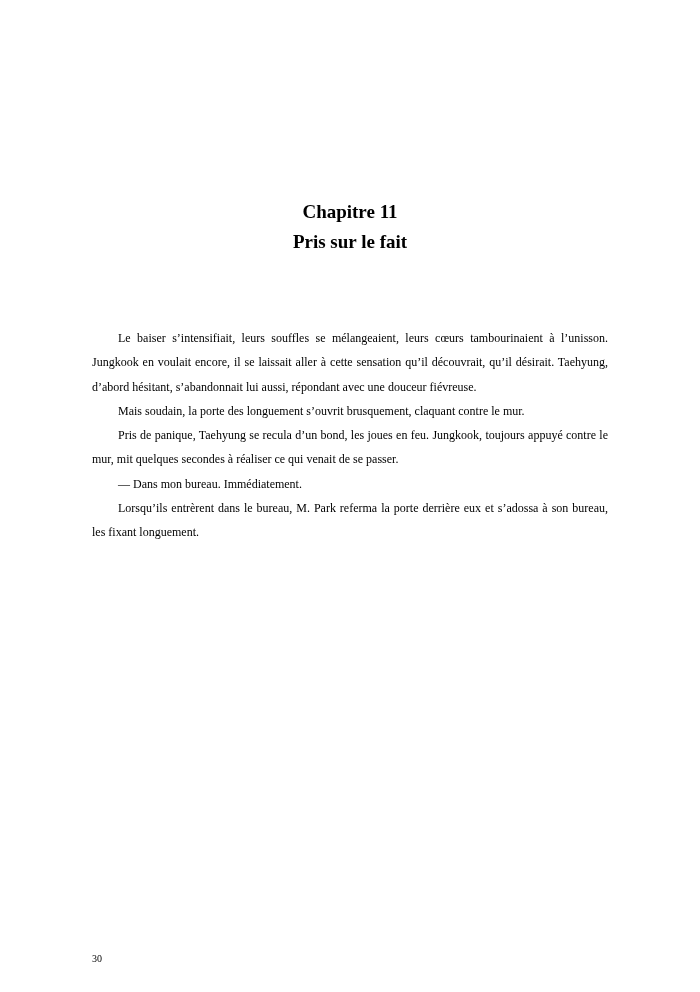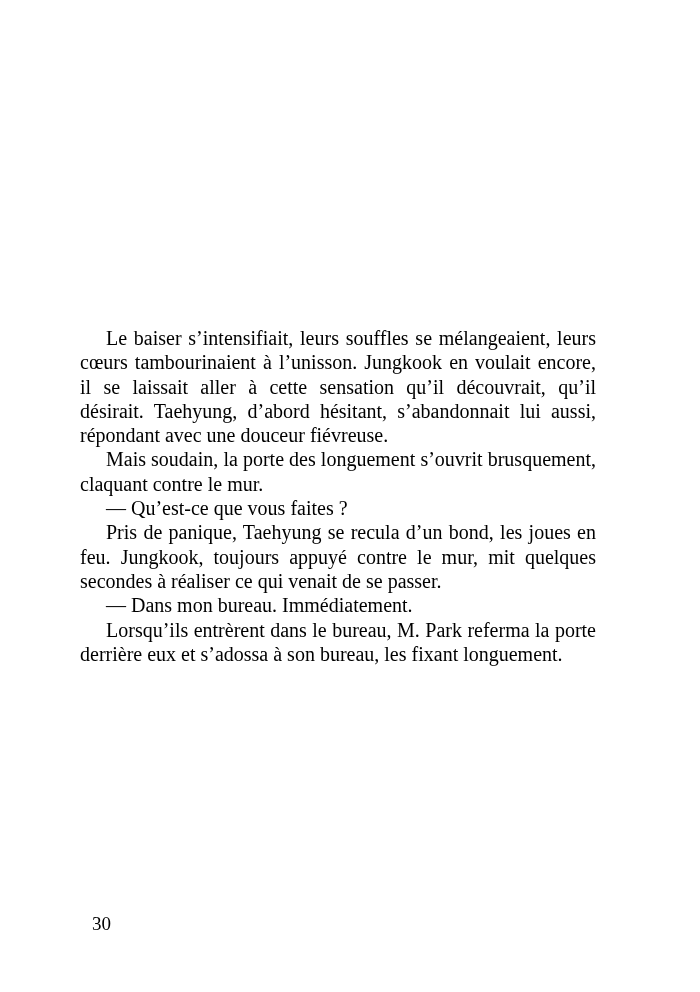--- a/index.html
+++ b/index.html
@@ -25,49 +25,52 @@
     font-size: 19px;
     font-weight: bold;
     line-height: 30px;
   }
   .chapter-heading .line {
     display: block;
   }
   .body-text {
     position: absolute;
     top: 326px;
-    left: 80px;
+    left: 92px;
     width: 516px;
-    font-size: 20px;
+    font-size: 12px;
     line-height: 24.3px;
     text-align: justify;
   }
   .body-text p {
     margin: 0;
     padding: 0;
     text-indent: 26px;
   }
   .page-number {
     position: absolute;
     left: 92px;
-    top: 914px;
-    font-size: 19px;
+    top: 949px;
+    font-size: 10px;
     line-height: 20px;
   }
 </style>
 </head>
 <body>
 
 <div class="page">
 
+  <div class="chapter-heading">
+    <span class="line">Chapitre 11</span>
+    <span class="line">Pris sur le fait</span>
+  </div>
 
   <div class="body-text">
     <p>Le baiser s’intensifiait, leurs souffles se mélangeaient, leurs cœurs tambourinaient à l’unisson. Jungkook en voulait encore, il se laissait aller à cette sensation qu’il découvrait, qu’il désirait. Taehyung, d’abord hésitant, s’abandonnait lui aussi, répondant avec une douceur fiévreuse.</p>
     <p>Mais soudain, la porte des longuement s’ouvrit brusquement, claquant contre le mur.</p>
-    <p>— Qu’est-ce que vous faites ?</p>
     <p>Pris de panique, Taehyung se recula d’un bond, les joues en feu. Jungkook, toujours appuyé contre le mur, mit quelques secondes à réaliser ce qui venait de se passer.</p>
     <p>— Dans mon bureau. Immédiatement.</p>
     <p>Lorsqu’ils entrèrent dans le bureau, M. Park referma la porte derrière eux et s’adossa à son bureau, les fixant longuement.</p>
   </div>
 
   <div class="page-number">30</div>
 
 </div>
 
 </body></html>

